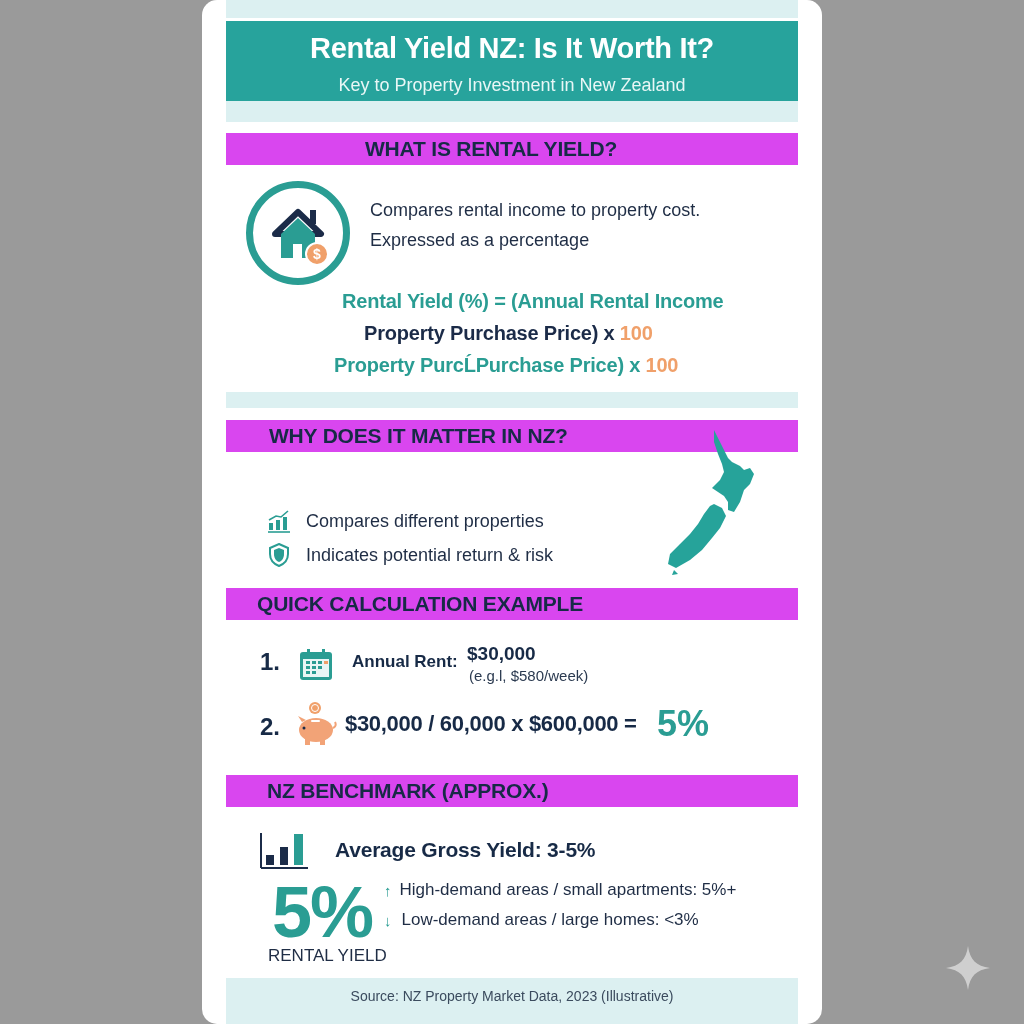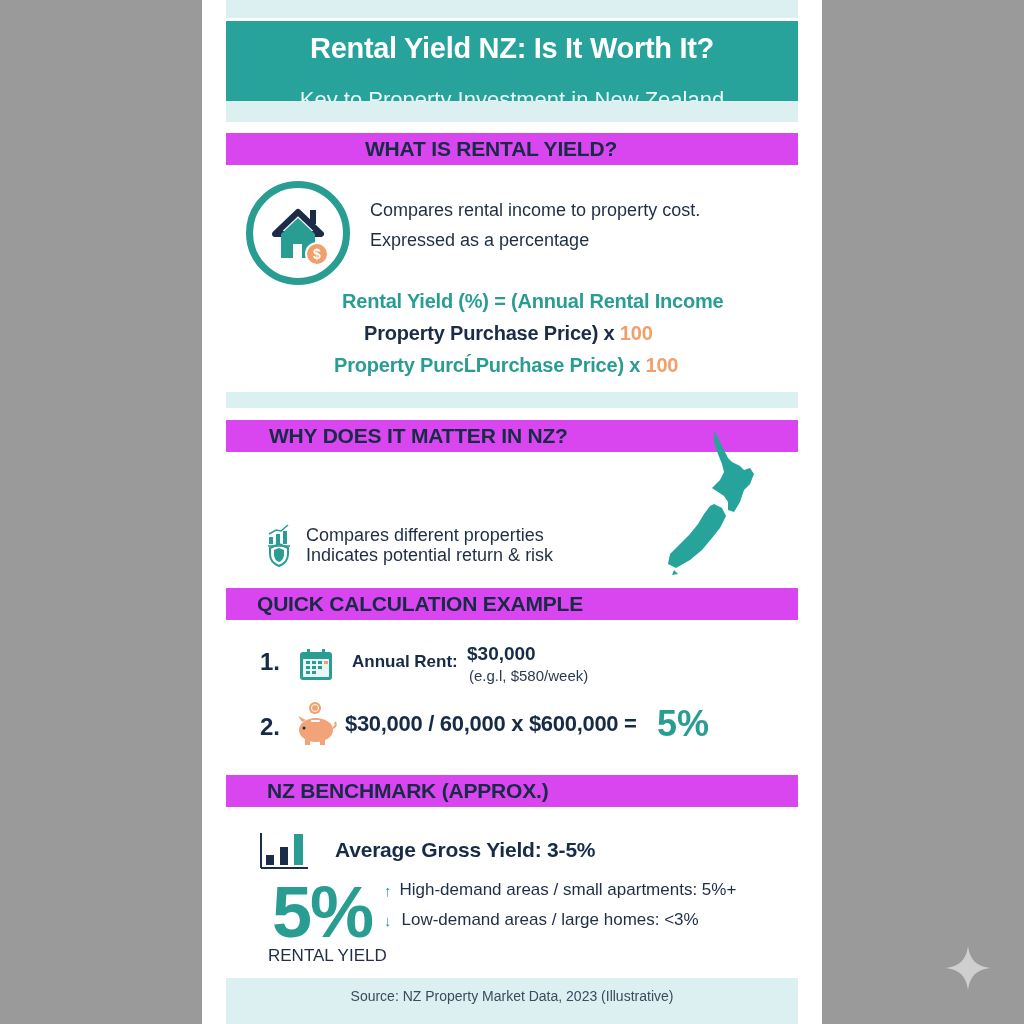--- a/index.html
+++ b/index.html
@@ -5,35 +5,36 @@
   * { box-sizing: border-box; margin: 0; padding: 0; }
   html, body { width: 1024px; height: 1024px; overflow: hidden; }
   body {
     background: #9a9a9a;
     font-family: "Liberation Sans", "DejaVu Sans", sans-serif;
     position: relative;
   }
   .page {
     position: absolute; left: 202px; top: 0; width: 620px; height: 1024px;
     background: #ffffff;
+    border-radius: 15px;
   }
   .band {
     position: absolute; left: 24px; width: 572px;
     background: #dcf0f1;
   }
   .hero {
     position: absolute; left: 24px; top: 21px; width: 572px; height: 80px;
     background: #27a39c;
     text-align: center; color: #fff;
   }
   .hero-title {
     font-weight: bold; font-size: 29px; line-height: 1; padding-top: 13px;
     letter-spacing: -0.3px;
   }
-  .hero-sub { font-size: 22px; margin-top: 24px; color: #e9f7f6; }
+  .hero-sub { font-size: 18px; margin-top: 12px; color: #e9f7f6; }
 
   .sec-head {
     position: absolute; left: 24px; width: 572px; height: 32px;
     background: #d946ef;
     color: #172a46; font-weight: bold; font-size: 21px;
     display: flex; align-items: center;
     letter-spacing: -0.2px;
     text-align: right;
   }
   .dark { color: #1b2b48; }
@@ -99,21 +100,21 @@
     <span>Property PurcĹPurchase Price) x</span>
     <span class="orange">100</span>
   </div>
 
   <div class="band" style="top:392px;height:16px;"></div>
 
   <div class="sec-head" style="top:420px;padding-left:43px;">
     <span>WHY DOES IT MATTER IN NZ?</span>
   </div>
 
-  <div class="why-item" style="top:522px;">
+  <div class="why-item" style="top:508px;">
     <span class="ico">
       <svg width="24" height="24" viewBox="0 0 24 24">
           <rect x="2" y="14" width="4" height="7" fill="#2a9d93"></rect>
           <rect x="9" y="11" width="4" height="10" fill="#2a9d93"></rect>
           <rect x="16" y="8" width="4" height="13" fill="#2a9d93"></rect>
           <polyline points="2,11 9,7 14,8 21,2" fill="none" stroke="#2a9d93" stroke-width="1.6"></polyline>
           <line x1="1" y1="23" x2="23" y2="23" stroke="#2a9d93" stroke-width="1.6"></line>
         </svg>
     </span>
     <span>Compares different properties</span>

